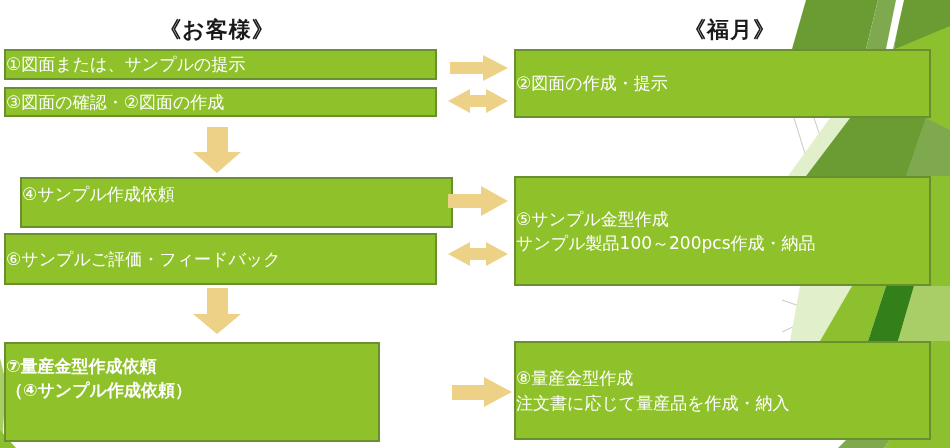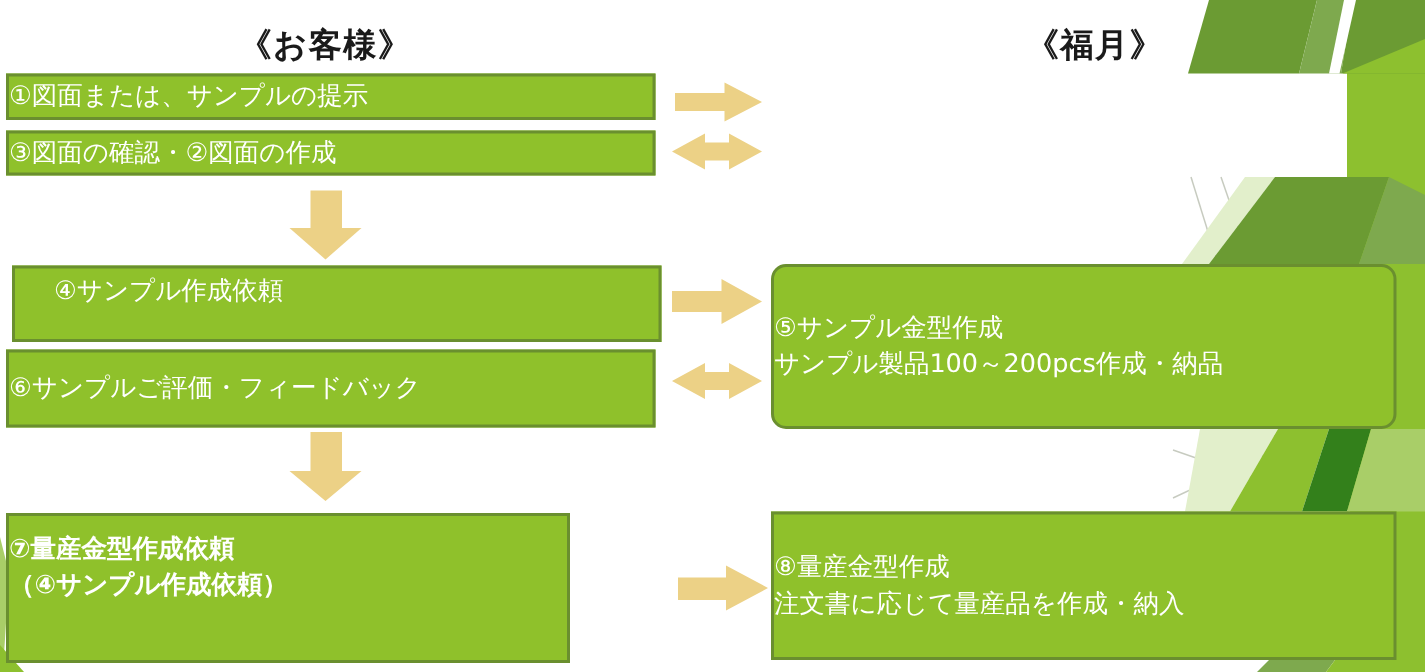--- a/index.html
+++ b/index.html
@@ -21,25 +21,25 @@
   #header-left{left:80px;} #header-right{left:593px;}
 
   
   .flow-box{position:absolute;box-sizing:border-box;background:var(--box_fill);
     border:2px solid var(--box_border);color:var(--box_text);z-index:1;
     display:flex;flex-direction:column;justify-content:center;align-items:flex-start;
     font-size:17px;line-height:1.42;text-align:center;}
   .flow-box .line{white-space:nowrap;}
   #box1{left:4px;top:49px;width:433px;height:31px;}
   #box3{left:4px;top:87px;width:433px;height:30px;}
-  #box4{left:8px;top:177px;width:433px;height:51px;justify-content:flex-start;padding-top:3px;padding-left:26px;}
+  #box4{left:20px;top:177px;width:433px;height:51px;justify-content:flex-start;padding-top:3px;}
   #box6{left:4px;top:233px;width:433px;height:52px;}
   #box7{left:4px;top:342px;width:376px;height:100px;justify-content:flex-start;padding-top:10px;font-weight:bold;}
   #box2{left:514px;top:49px;width:417px;height:69px;}
-  #box5{left:514px;top:176px;width:417px;height:110px;border-radius:10px;}
+  #box5{left:514px;top:176px;width:417px;height:110px;}
   #box8{left:514px;top:341px;width:417px;height:99px;}
 </style>
 </head>
 <body>
 
 <div id="slide">
 
   <svg id="deco-layer" viewBox="0 0 950 448">
     <rect x="898" y="0" width="52" height="448" class="f-bright"></rect>
 
@@ -69,20 +69,23 @@
     <polygon points="0,358 6,382 2,448 0,448" class="f-light"></polygon>
     <polygon points="0,430 16,448 0,448" class="f-bright"></polygon>
   </svg>
 
   <div class="col-header" id="header-left">《お客様》</div>
   <div class="col-header" id="header-right">《福月》</div>
 
   <div class="flow-box" id="box1">
     <div class="line">①図面または、サンプルの提示</div>
   </div>
+  <div class="flow-box" id="box2">
+    <div class="line">②図面の作成・提示</div>
+  </div>
   <div class="flow-box" id="box3">
     <div class="line">③図面の確認・②図面の作成</div>
   </div>
   <div class="flow-box" id="box4">
     <div class="line">④サンプル作成依頼</div>
   </div>
   <div class="flow-box" id="box5">
     <div class="line">⑤サンプル金型作成</div>
     <div class="line">サンプル製品100～200pcs作成・納品</div>
   </div>

